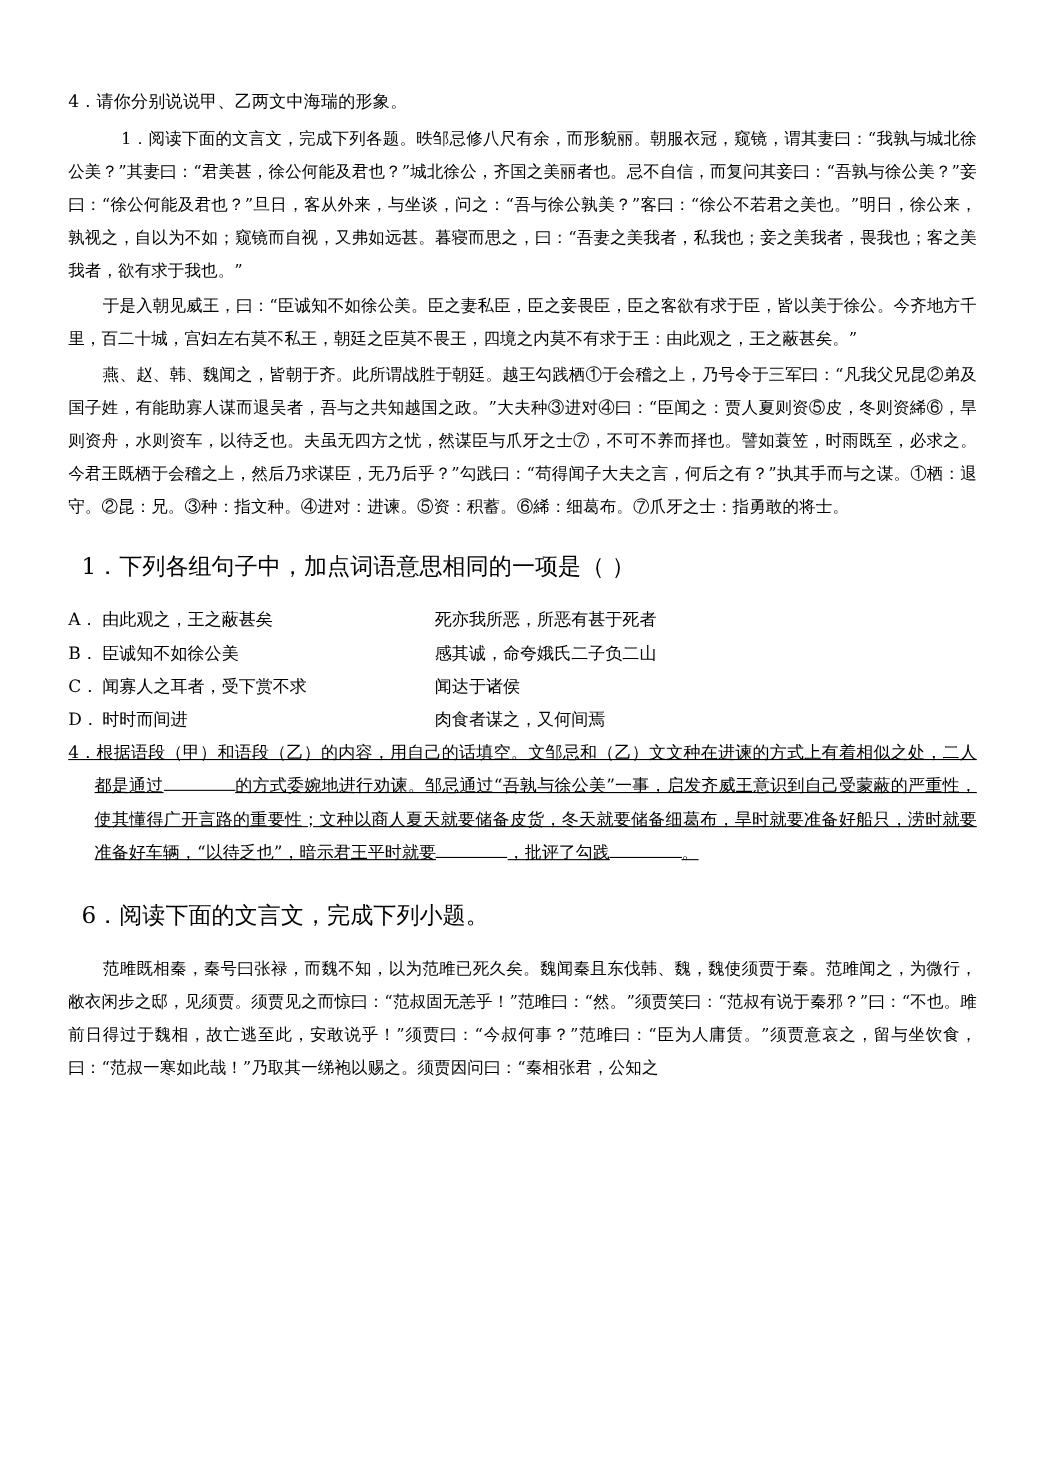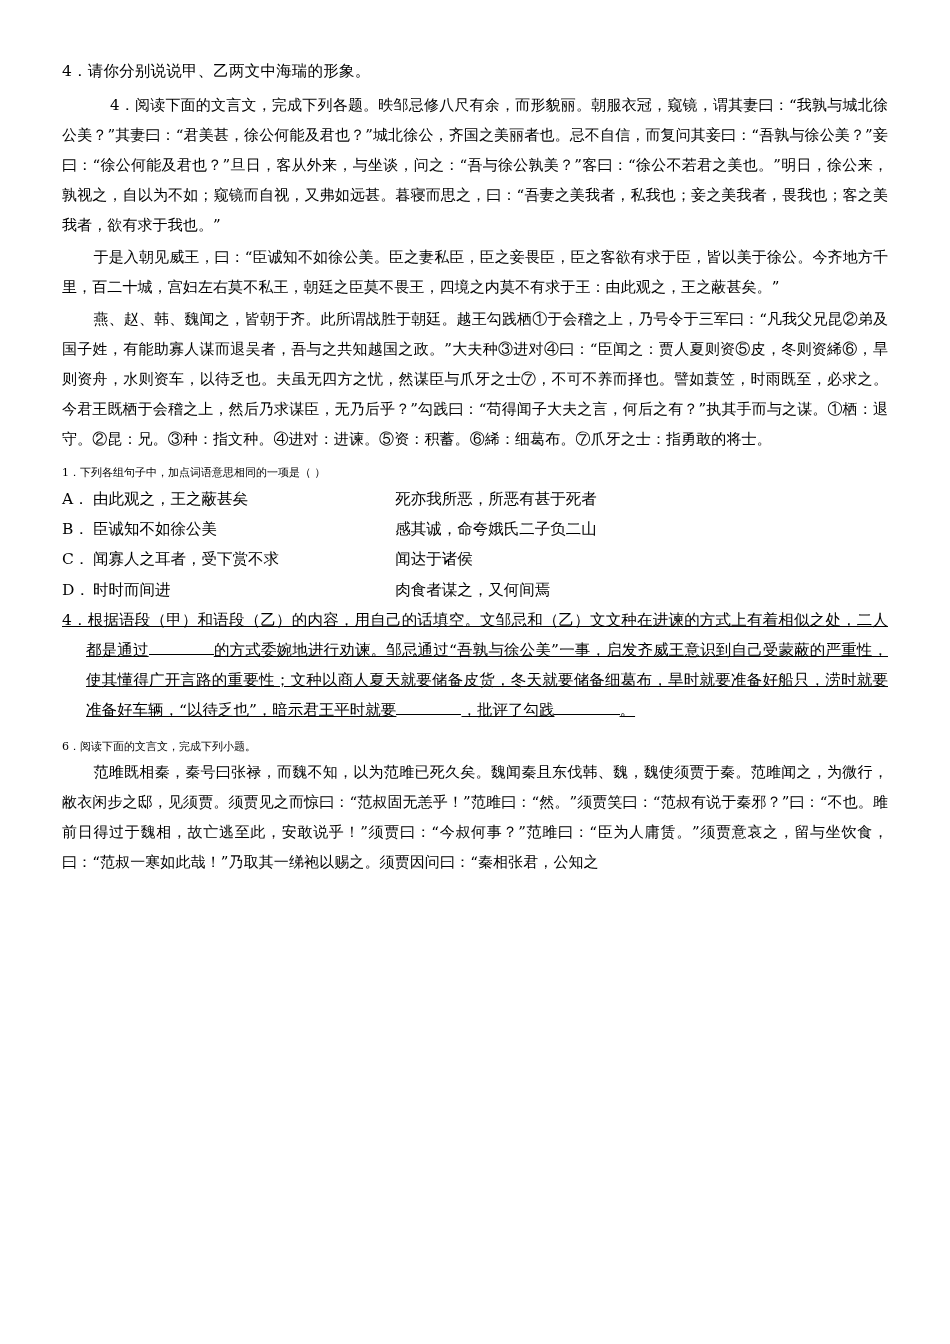--- a/index.html
+++ b/index.html
@@ -11,21 +11,21 @@
     width: 950px;
     height: 1344px;
     font-family: "DejaVu Serif", "Liberation Serif", serif;
     color: #000000;
   }
   .page {
     position: relative;
     width: 950px;
     height: 1344px;
     box-sizing: border-box;
-    padding: 57px 62px 40px 62px;
+    padding: 78px 62px 40px 62px;
   }
   .q-head {
     font-size: 15.5px;
     line-height: 1.9;
     margin: 0 0 4px 0;
     letter-spacing: 0.2px;
   }
   .para {
     font-size: 15px;
     line-height: 2.0;
@@ -34,23 +34,23 @@
     margin: 0 0 2px 0;
     letter-spacing: 0.1px;
   }
   .indent2 {
     text-indent: 2.1em;
   }
   .indent3 {
     text-indent: 3.2em;
   }
   .qline {
-    font-size: 11px;
+    font-size: 21px;
     line-height: 1.95;
-    margin: 0;
+    margin: 12px;
     text-align: justify;
   }
   .qline-hang {
     font-size: 15.5px;
     line-height: 1.95;
     margin: 0;
     text-align: justify;
     padding-left: 1.55em;
     text-indent: -1.55em;
     text-decoration: underline;
@@ -81,21 +81,21 @@
   .gap-sm { height: 6px; }
   .gap-md { height: 10px; }
 </style>
 </head>
 <body>
 
 <div class="page">
 
   <div class="q-head">4．请你分别说说甲、乙两文中海瑞的形象。</div>
 
-  <div class="para indent3">4．阅读下面的文言文，完成下列各题。昳邹忌修八尺有余，而形貌丽。朝服衣冠，窥镜，谓其妻曰：“我孰与城北徐公美？”其妻曰：“君美甚，徐公何能及君也？”城北徐公，齐国之美丽者也。忌不自信，而复问其妾曰：“吾孰与徐公美？”妾曰：“徐公何能及君也？”旦日，客从外来，与坐谈，问之：“吾与徐公孰美？”客曰：“徐公不若君之美也。”明日，徐公来，孰视之，自以为不如；窥镜而自视，又弗如远甚。暮寝而思之，曰：“吾妻之美我者，私我也；妾之美我者，畏我也；客之美我者，欲有求于我也。”</div>
+  <div class="para indent3">1．阅读下面的文言文，完成下列各题。昳邹忌修八尺有余，而形貌丽。朝服衣冠，窥镜，谓其妻曰：“我孰与城北徐公美？”其妻曰：“君美甚，徐公何能及君也？”城北徐公，齐国之美丽者也。忌不自信，而复问其妾曰：“吾孰与徐公美？”妾曰：“徐公何能及君也？”旦日，客从外来，与坐谈，问之：“吾与徐公孰美？”客曰：“徐公不若君之美也。”明日，徐公来，孰视之，自以为不如；窥镜而自视，又弗如远甚。暮寝而思之，曰：“吾妻之美我者，私我也；妾之美我者，畏我也；客之美我者，欲有求于我也。”</div>
 
   <div class="para indent2">于是入朝见威王，曰：“臣诚知不如徐公美。臣之妻私臣，臣之妾畏臣，臣之客欲有求于臣，皆以美于徐公。今齐地方千里，百二十城，宫妇左右莫不私王，朝廷之臣莫不畏王，四境之内莫不有求于王：由此观之，王之蔽甚矣。”</div>
 
 
   <div class="para indent2">燕、赵、韩、魏闻之，皆朝于齐。此所谓战胜于朝廷。越王勾践栖①于会稽之上，乃号令于三军曰：“凡我父兄昆②弟及国子姓，有能助寡人谋而退吴者，吾与之共知越国之政。”大夫种③进对④曰：“臣闻之：贾人夏则资⑤皮，冬则资絺⑥，旱则资舟，水则资车，以待乏也。夫虽无四方之忧，然谋臣与爪牙之士⑦，不可不养而择也。譬如蓑笠，时雨既至，必求之。今君王既栖于会稽之上，然后乃求谋臣，无乃后乎？”勾践曰：“苟得闻子大夫之言，何后之有？”执其手而与之谋。①栖：退守。②昆：兄。③种：指文种。④进对：进谏。⑤资：积蓄。⑥絺：细葛布。⑦爪牙之士：指勇敢的将士。</div>
 
   <div class="gap-sm"></div>
 
   <div class="qline">1．下列各组句子中，加点词语意思相同的一项是（      ）</div>
 

